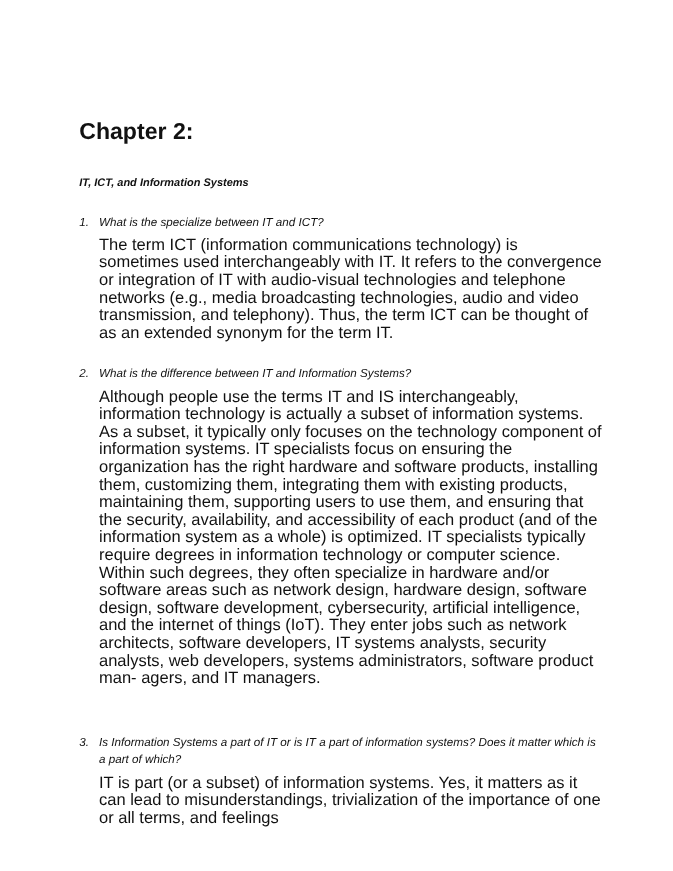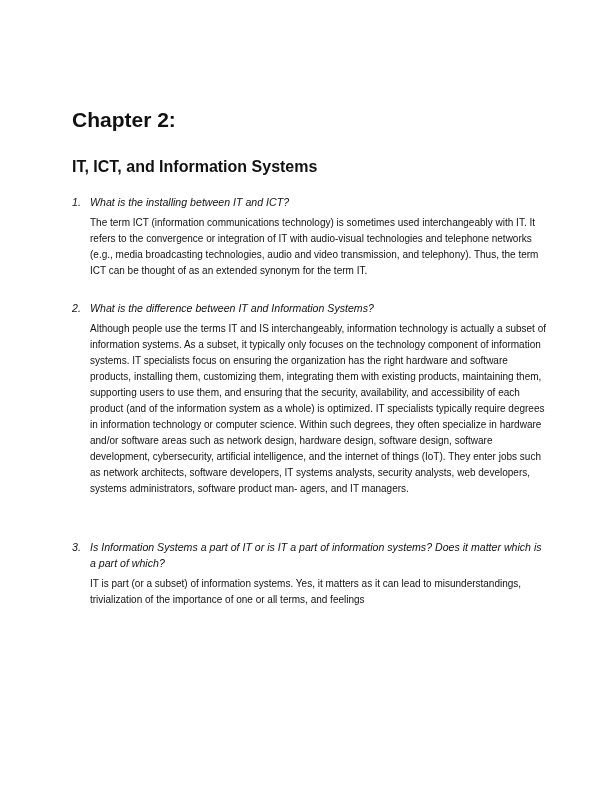--- a/index.html
+++ b/index.html
@@ -27,24 +27,25 @@
     font-size: 21px;
     font-weight: bold;
     line-height: 30px;
     color: #111111;
   }
   .chapter-title .title-line {
     display: block;
   }
   .section-heading {
     margin: 25px 0 4px 0;
-    font-size: 16px;
+    font-size: 10px;
     font-weight: bold;
     line-height: 13px;
     color: #111111;
+    font-style: italic;
   }
   .qa {
     margin-top: 21px;
   }
   .qa.qa-wide-gap {
     margin-top: 42px;
   }
   .q-row {
     display: flex;
     font-style: italic;
@@ -52,21 +53,21 @@
     line-height: 16px;
   }
   .q-num {
     flex: 0 0 18px;
   }
   .q-text {
     flex: 1;
   }
   .answer {
     margin: 5px 0 0 18px;
-    font-size: 10px;
+    font-size: 15px;
     line-height: 16px;
     max-width: 457px;
   }
   .answer.answer-gap {
   }
 </style>
 </head>
 <body>
 
 <div class="page">
@@ -74,21 +75,21 @@
 
     <h1 class="chapter-title">
       <span class="title-line">Chapter 2:</span>
     </h1>
 
     <h2 class="section-heading">IT, ICT, and Information Systems</h2>
 
     <div class="qa">
       <div class="q-row">
         <span class="q-num">1.</span>
-        <span class="q-text">What is the installing between IT and ICT?</span>
+        <span class="q-text">What is the specialize between IT and ICT?</span>
       </div>
       <p class="answer">The term ICT (information communications technology) is sometimes used interchangeably with IT. It refers to the convergence or integration of IT with audio-visual technologies and telephone networks (e.g., media broadcasting technologies, audio and video transmission, and telephony). Thus, the term ICT can be thought of as an extended synonym for the term IT.</p>
     </div>
 
     <div class="qa">
       <div class="q-row">
         <span class="q-num">2.</span>
         <span class="q-text">What is the difference between IT and Information Systems?</span>
       </div>
       <p class="answer">Although people use the terms IT and IS interchangeably, information technology is actually a subset of information systems. As a subset, it typically only focuses on the technology component of information systems. IT specialists focus on ensuring the organization has the right hardware and software products, installing them, customizing them, integrating them with existing products, maintaining them, supporting users to use them, and ensuring that the security, availability, and accessibility of each product (and of the information system as a whole) is optimized. IT specialists typically require degrees in information technology or computer science. Within such degrees, they often specialize in hardware and/or software areas such as network design, hardware design, software design, software development, cybersecurity, artificial intelligence, and the internet of things (IoT). They enter jobs such as network architects, software developers, IT systems analysts, security analysts, web developers, systems administrators, software product man- agers, and IT managers.</p>

